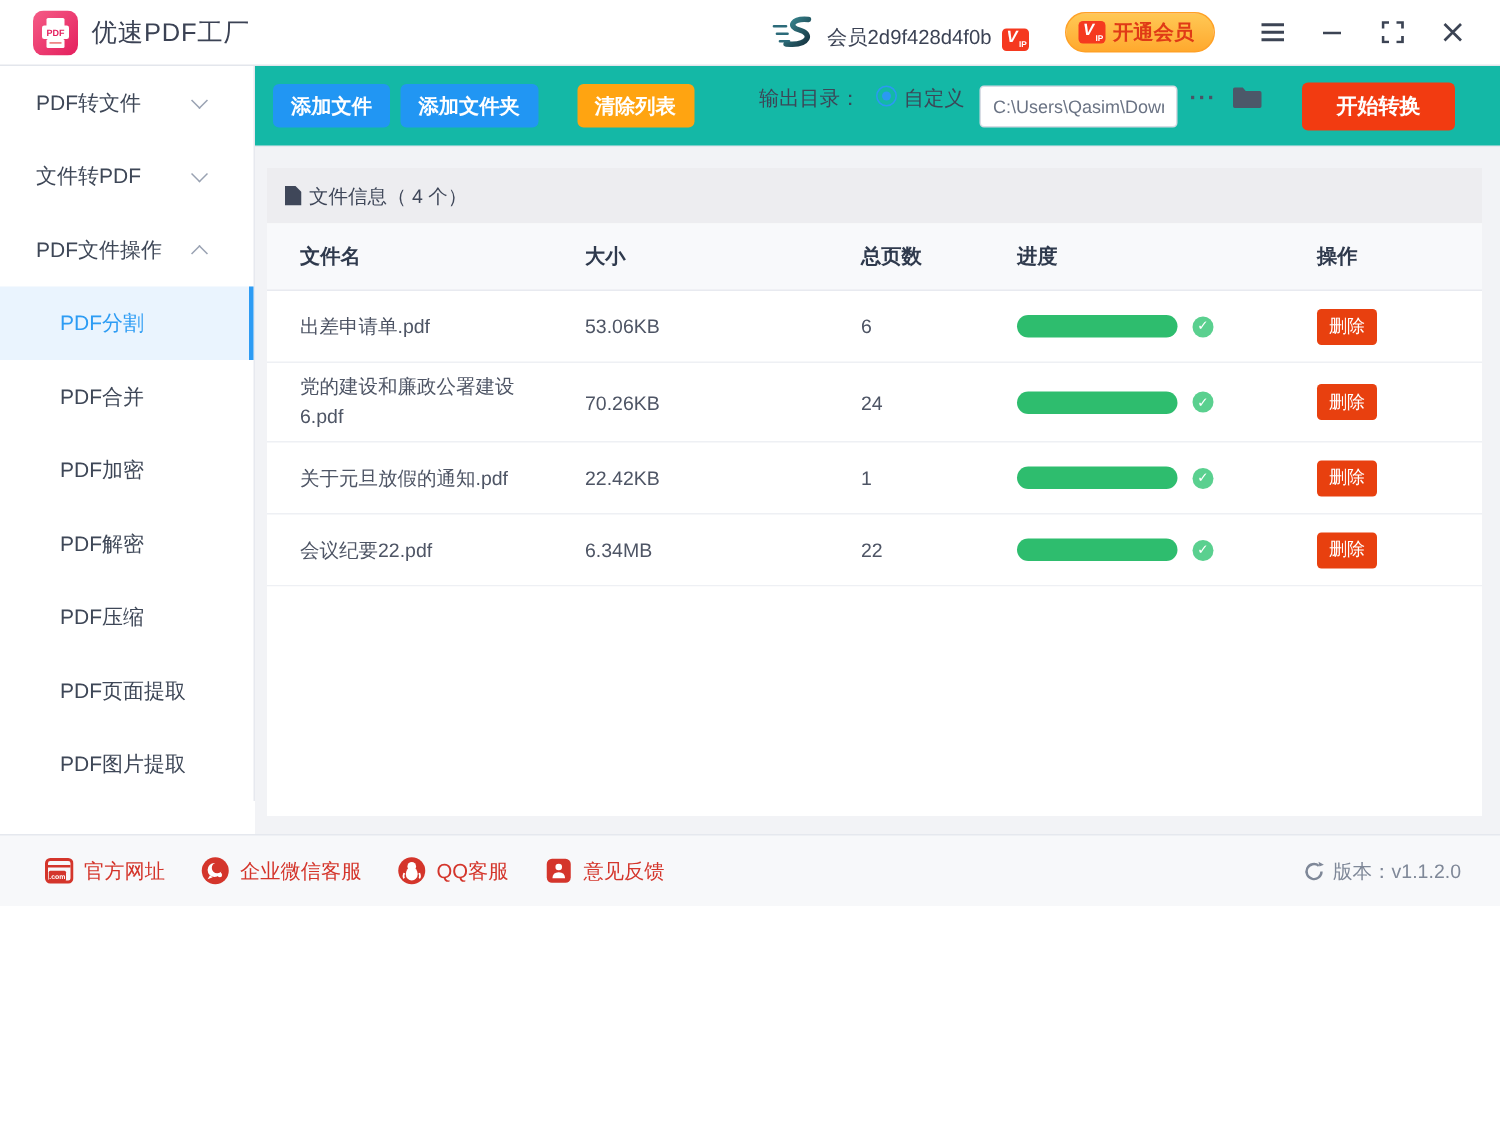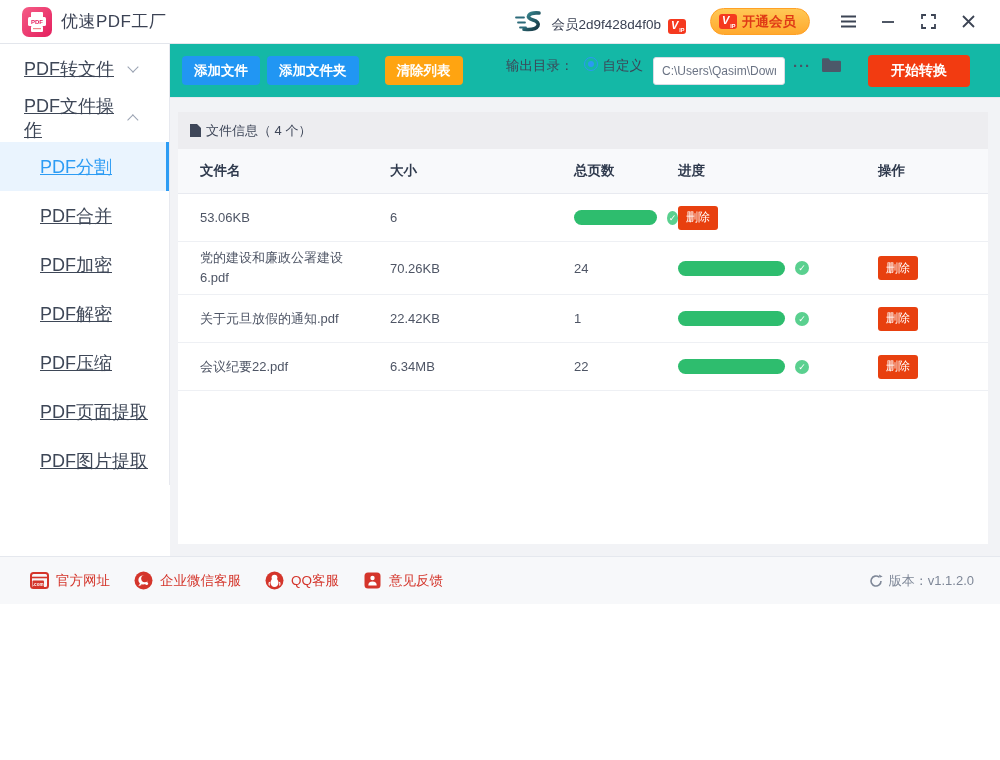--- a/index.html
+++ b/index.html
@@ -21,22 +21,22 @@
                   background:linear-gradient(180deg,#ffc855,#ffa92e); display:flex; align-items:center;
                   gap:5px; padding:0 13px 0 8px; cursor:pointer; }
   .upgrade-pill span.lbl { font-size:13.5px; font-weight:bold; color:#e03a16; }
   .win-controls { display:flex; align-items:center; margin-left:22px; gap:8px; }
   .win-btn { width:32px; height:28px; display:flex; align-items:center; justify-content:center; cursor:pointer; }
 
   
   .main { flex:1; display:flex; min-height:0; }
   .sidebar { width:170px; flex-shrink:0; background:#fff; display:flex; flex-direction:column; }
   .nav { border-right:1px solid #e7e9ef; }
-  .nav-item { display:flex; align-items:center; height:49px; padding-left:24px; font-size:18px;
-              color:#3e4757; cursor:pointer; position:relative;text-decoration:underline; }
+  .nav-item { display:flex; align-items:center; height:49px; padding-left:24px; font-size:14px;
+              color:#3e4757; cursor:pointer; position:relative; }
   .nav-item.child { padding-left:40px; }
   .nav-item.active { color:#2d9cf4; background:#eaf4fe; }
   .nav-item.active::after { content:""; position:absolute; right:0; top:0; bottom:0; width:3px; background:#2d9cf4; }
   .chevron { display:none; width:8px; height:8px; border-right:1.6px solid #99a2b2; border-bottom:1.6px solid #99a2b2;
              margin-left:auto; margin-right:32px; transform:rotate(45deg); margin-top:-4px; }
   .nav-item.group .chevron { display:block; }
   .nav-item .chevron.up { transform:rotate(-135deg); margin-top:4px; }
 
   .content { flex:1; display:flex; flex-direction:column; background:#f2f3f6; min-width:0; }
 
@@ -164,20 +164,24 @@
   <div class="main">
 
     <div class="sidebar">
       <div class="nav">
 
           <div class="nav-item group">
             <span class="nav-label">PDF转文件</span>
             <span class="chevron"></span>
           </div>
 
+          <div class="nav-item group">
+            <span class="nav-label">文件转PDF</span>
+            <span class="chevron"></span>
+          </div>
 
           <div class="nav-item group">
             <span class="nav-label">PDF文件操作</span>
             <span class="chevron up"></span>
           </div>
 
           <div class="nav-item child active">
             <span class="nav-label">PDF分割</span>
 
           </div>
@@ -248,20 +252,21 @@
           <span>文件名</span>
           <span>大小</span>
           <span>总页数</span>
           <span>进度</span>
           <span>操作</span>
         </div>
 
         <div>
 
             <div class="tgrid trow">
+              <span class="cell-name">出差申请单.pdf</span>
               <span class="cell-size">53.06KB</span>
               <span class="cell-pages">6</span>
               <span class="cell-progress">
                 <span class="pbar-track"><span class="pbar-fill"></span></span>
                 <span class="check">✓</span>
               </span>
               <span>
                 <button class="btn btn-delete">删除</button>
               </span>
             </div>

